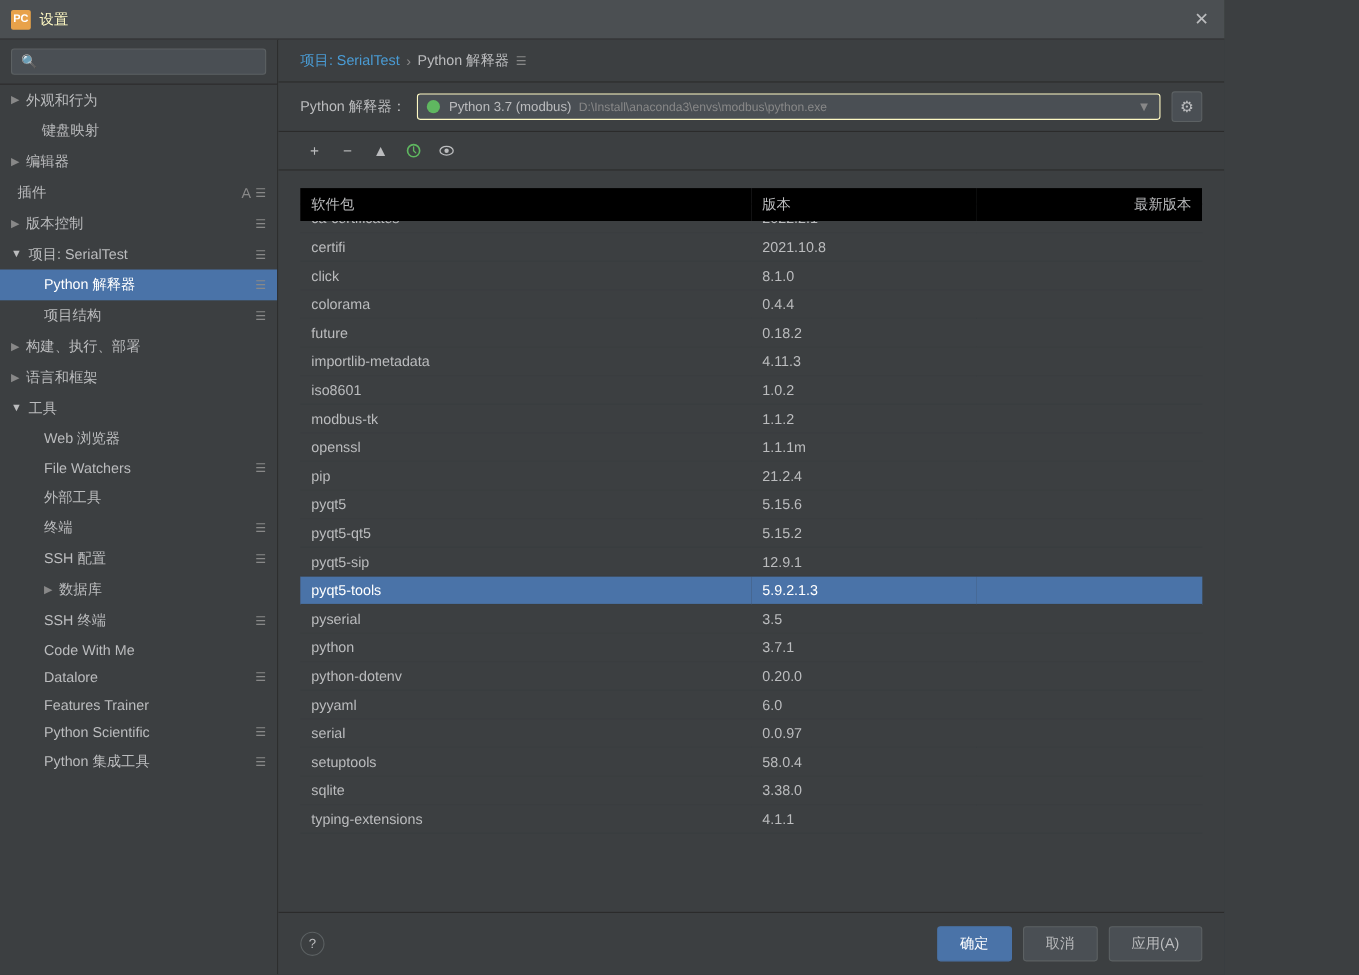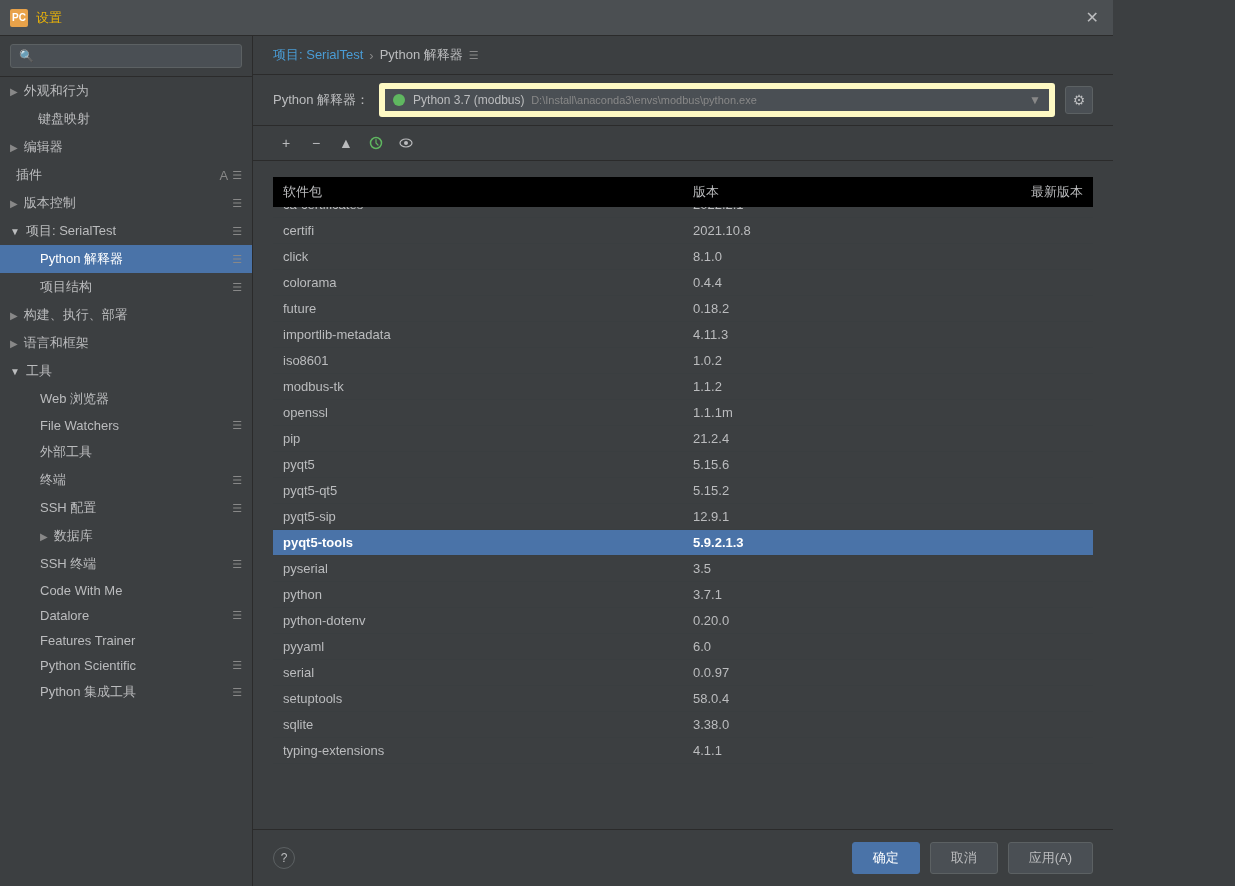--- a/index.html
+++ b/index.html
@@ -37,21 +37,21 @@
       border-radius: 2px;
       display: flex;
       align-items: center;
       justify-content: center;
       font-size: 10px;
       color: white;
       font-weight: bold;
       flex-shrink: 0;
     }
     .title-bar-title {
-      color: #eab308;
+      color: #fef9c3;
       font-size: 13px;
     }
     .title-bar-close {
       margin-left: auto;
       cursor: pointer;
       color: #bbbcbe;
       font-size: 16px;
       padding: 0 4px;
     }
     .main-content {
@@ -154,21 +154,21 @@
       flex-shrink: 0;
     }
     .interpreter-label {
       color: #bbbcbe;
       font-size: 13px;
       white-space: nowrap;
     }
     .interpreter-select {
       flex: 1;
       background: #4a4f54;
-      border: 6px solid #fef9c3;
+      border: 1px solid #fef9c3;
       color: #bbbcbe;
       padding: 4px 8px;
       font-size: 12px;
       border-radius: 3px;
       display: flex;
       align-items: center;
       cursor: pointer;
     }
     .interpreter-select .green-dot {
       width: 12px;
@@ -254,21 +254,21 @@
     thead th:nth-child(3) { width: 25%; text-align: right; }
     tbody tr {
       border-bottom: 1px solid #3a3e40;
     }
     tbody tr.selected { background: #4a73a8; color: white; }
     tbody td {
       padding: 5px 10px;
       font-size: 13px;
       color: #bbbcbe;
     }
-    tbody tr.selected td { color: white; font-weight: bold; }
+    tbody tr.selected td { color: white; }
     
     .bottom-bar {
       padding: 12px 20px;
       display: flex;
       justify-content: flex-end;
       align-items: center;
       gap: 10px;
       border-top: 1px solid #2b2b2b;
       flex-shrink: 0;
       background: #3c3f41;

